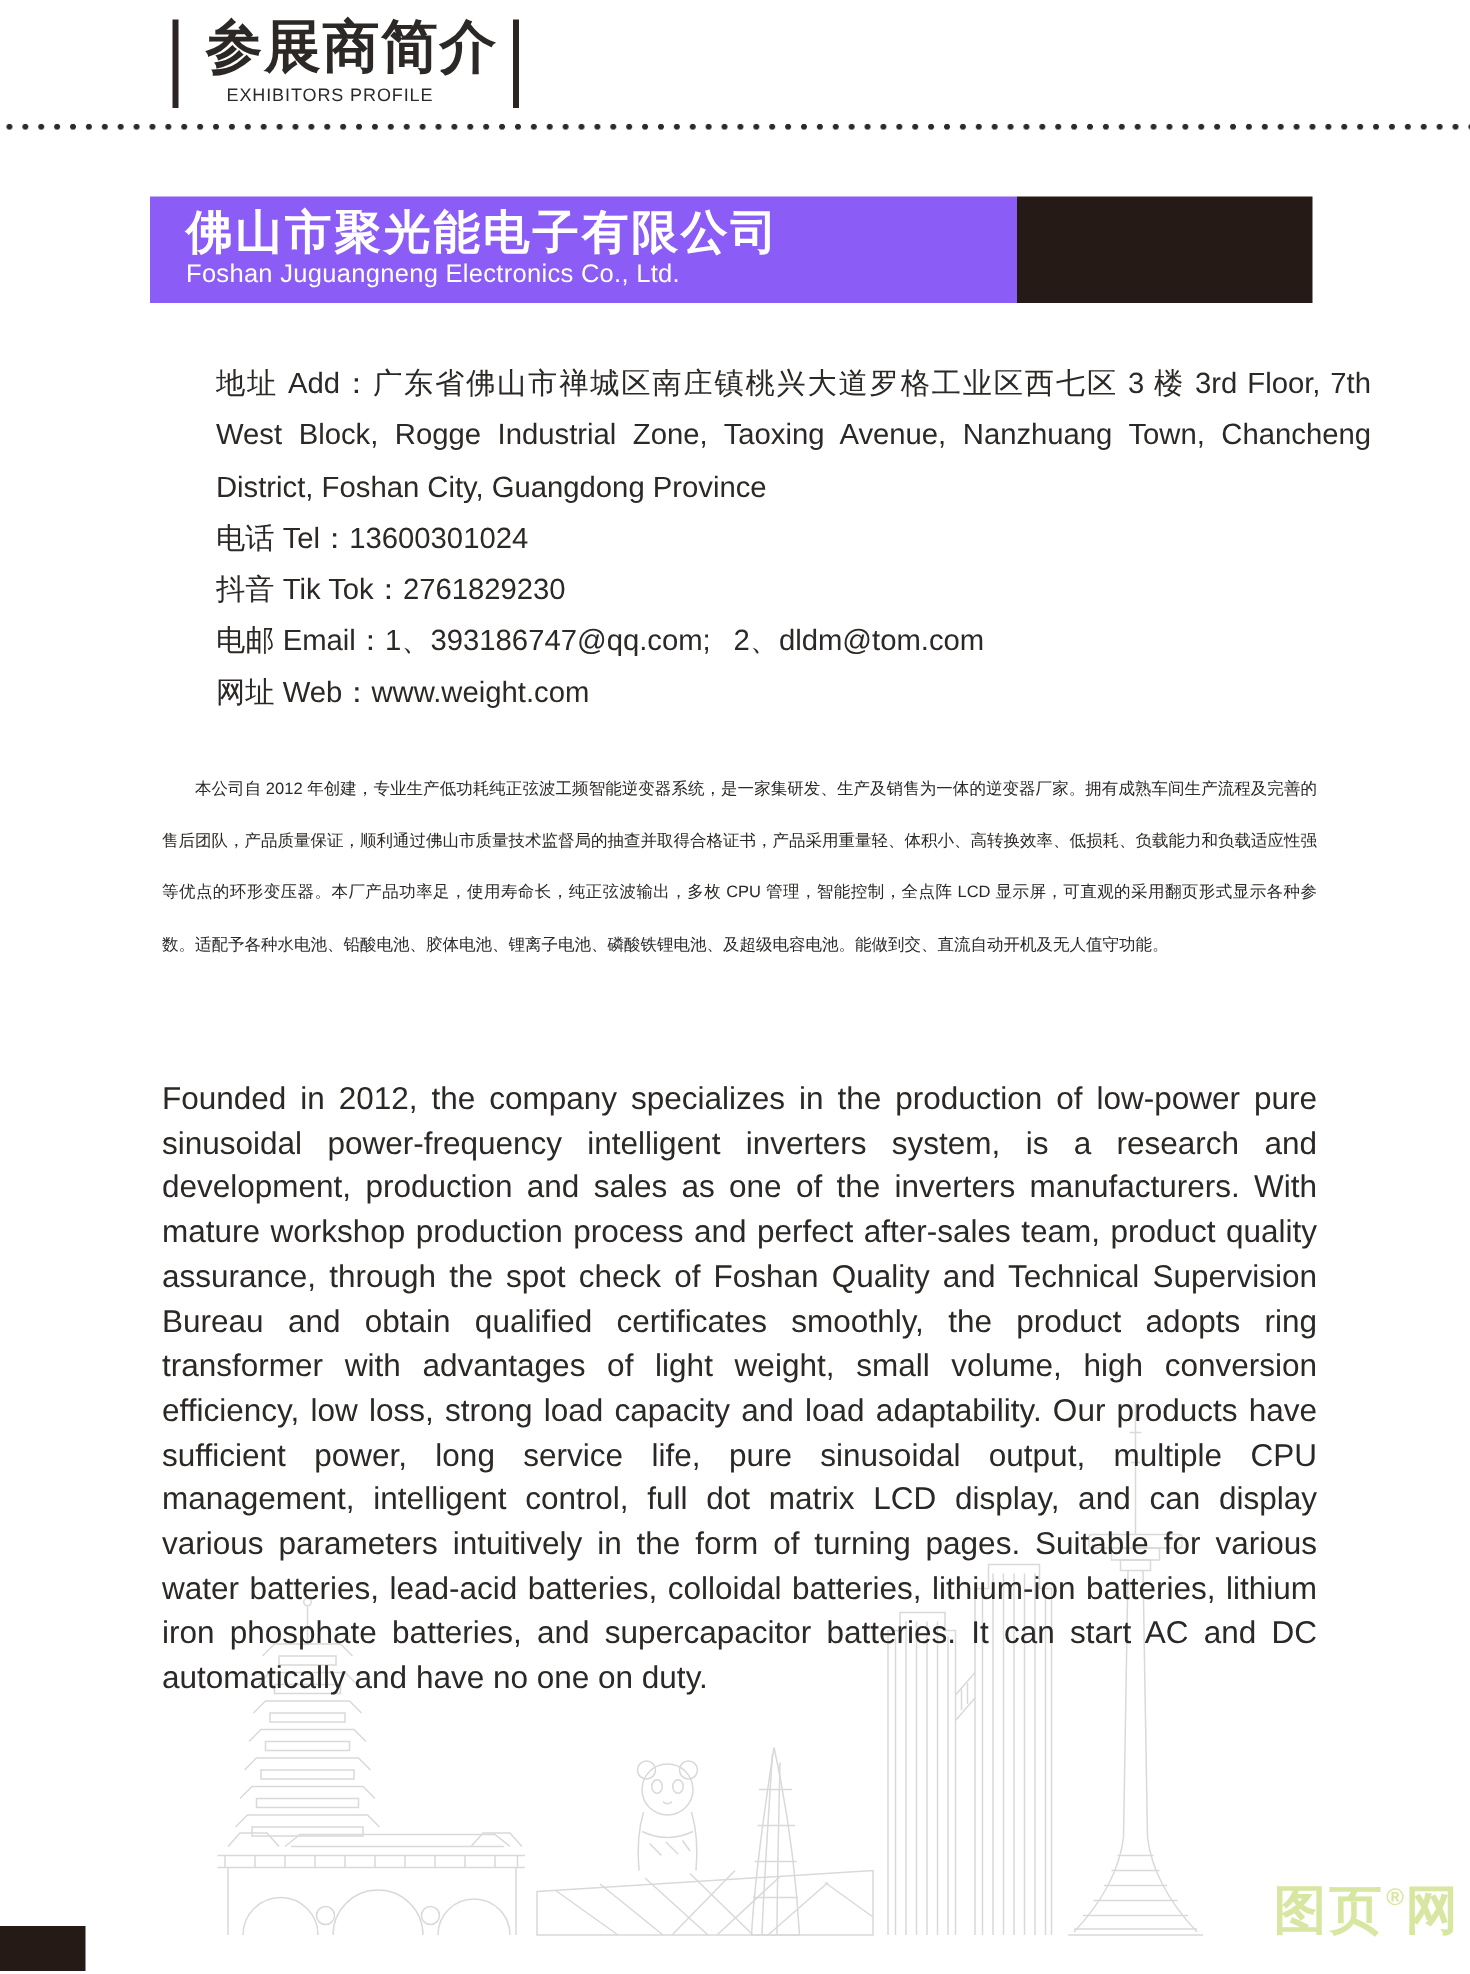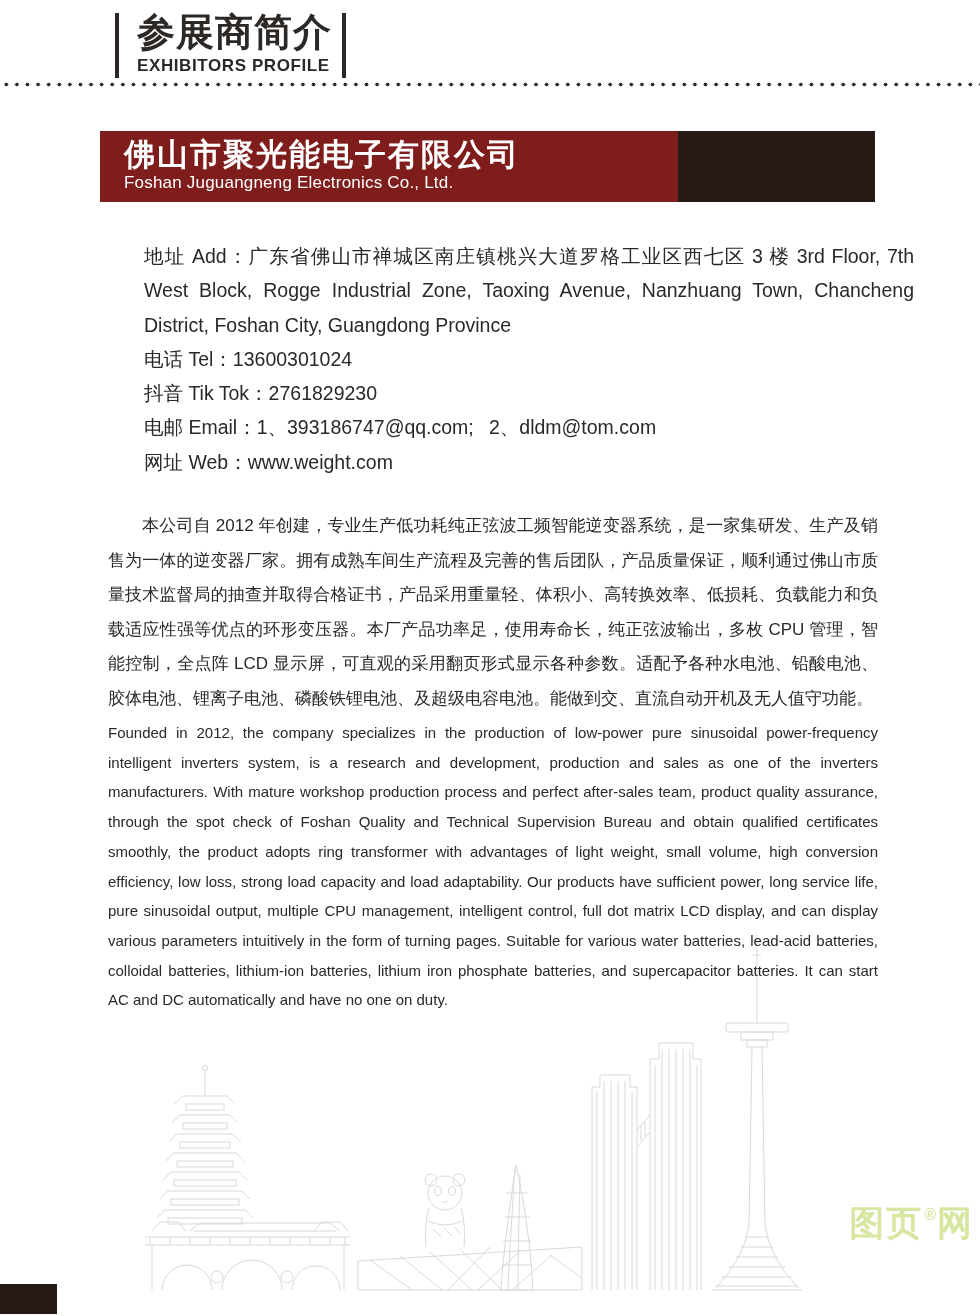--- a/index.html
+++ b/index.html
@@ -7,55 +7,55 @@
     width:980px;height:1316px;position:relative;overflow:hidden;
     background:#ffffff;color:#2b2826;
     font-family:"Liberation Sans","DejaVu Sans",sans-serif;
   }
 
   
   .header{position:absolute;left:115px;top:13px;display:flex;align-items:stretch;}
   .vbar{width:4px;background:#2b2624;}
   .header-text{padding:0 10px 2px 18px;}
   .title-zh{font-size:38px;line-height:1.05;font-weight:600;letter-spacing:1px;}
-  .title-en{font-size:17px;letter-spacing:0.6px;margin-top:3px;font-weight:700;}
+  .title-en{font-size:12px;letter-spacing:0.6px;margin-top:3px;font-weight:400;margin-left:14px;}
 
   .dotted{
     position:absolute;left:0;top:82px;width:980px;height:5px;
     background-image:radial-gradient(circle,#2b2b2b 1.8px,transparent 2.1px);
     background-size:10.6px 5px;background-position:1px center;
   }
 
   
   .banner{position:absolute;left:100px;top:131px;width:775px;height:71px;display:flex;}
-  .banner-main{width:578px;background:#7f1d1d;color:#fff;padding:7px 0 0 24px;box-sizing:border-box;}
+  .banner-main{width:578px;background:#8b5cf6;color:#fff;padding:7px 0 0 24px;box-sizing:border-box;}
   .banner-zh{font-size:31px;font-weight:bold;letter-spacing:2px;line-height:1.08;}
   .banner-en{font-size:17px;font-weight:normal;letter-spacing:0.2px;margin-top:2px;}
   .banner-dark{flex:1;background:#261a16;}
 
   
   .contact{position:absolute;left:108px;top:239px;width:770px;
     font-size:19.5px;line-height:34.3px;text-align:justify;color:#2b2826;margin-left:36px;}
   .contact .line{white-space:pre-wrap;}
 
   
   .para-zh{position:absolute;left:108px;top:509px;width:770px;
-    font-size:17px;line-height:34.6px;text-align:justify;text-indent:2em;color:#2b2826;}
+    font-size:11px;line-height:34.6px;text-align:justify;text-indent:2em;color:#2b2826;}
   .para-en{position:absolute;left:108px;top:718px;width:770px;
-    font-size:15px;line-height:29.7px;text-align:justify;color:#2b2826;}
+    font-size:21px;line-height:29.7px;text-align:justify;color:#2b2826;}
 
   
   .skyline{position:absolute;left:0;top:925px;width:980px;height:370px;}
   .skyline *{stroke:#d9d9d9;fill:none;stroke-width:1;}
 
   
   .pageblock{position:absolute;left:0;top:1284px;width:57px;height:30px;background:#261a16;}
   .pagenum{position:absolute;left:61px;top:1286px;font-size:21px;color:#3a3a3a;margin-top:32px;}
 
-  .watermark{position:absolute;right:6px;top:1205px;font-size:35px;font-weight:bold;
+  .watermark{position:absolute;right:6px;top:1256px;font-size:35px;font-weight:bold;
     color:#d7e6a0;line-height:1;letter-spacing:2px;}
   .watermark .reg{display:inline-block;font-size:16px;transform:translateY(-15px);
     letter-spacing:0;margin:0 1px;}
 </style>
 </head>
 <body>
 
 <svg class="skyline" viewBox="0 0 980 370" aria-hidden="true">
 
   <g>

